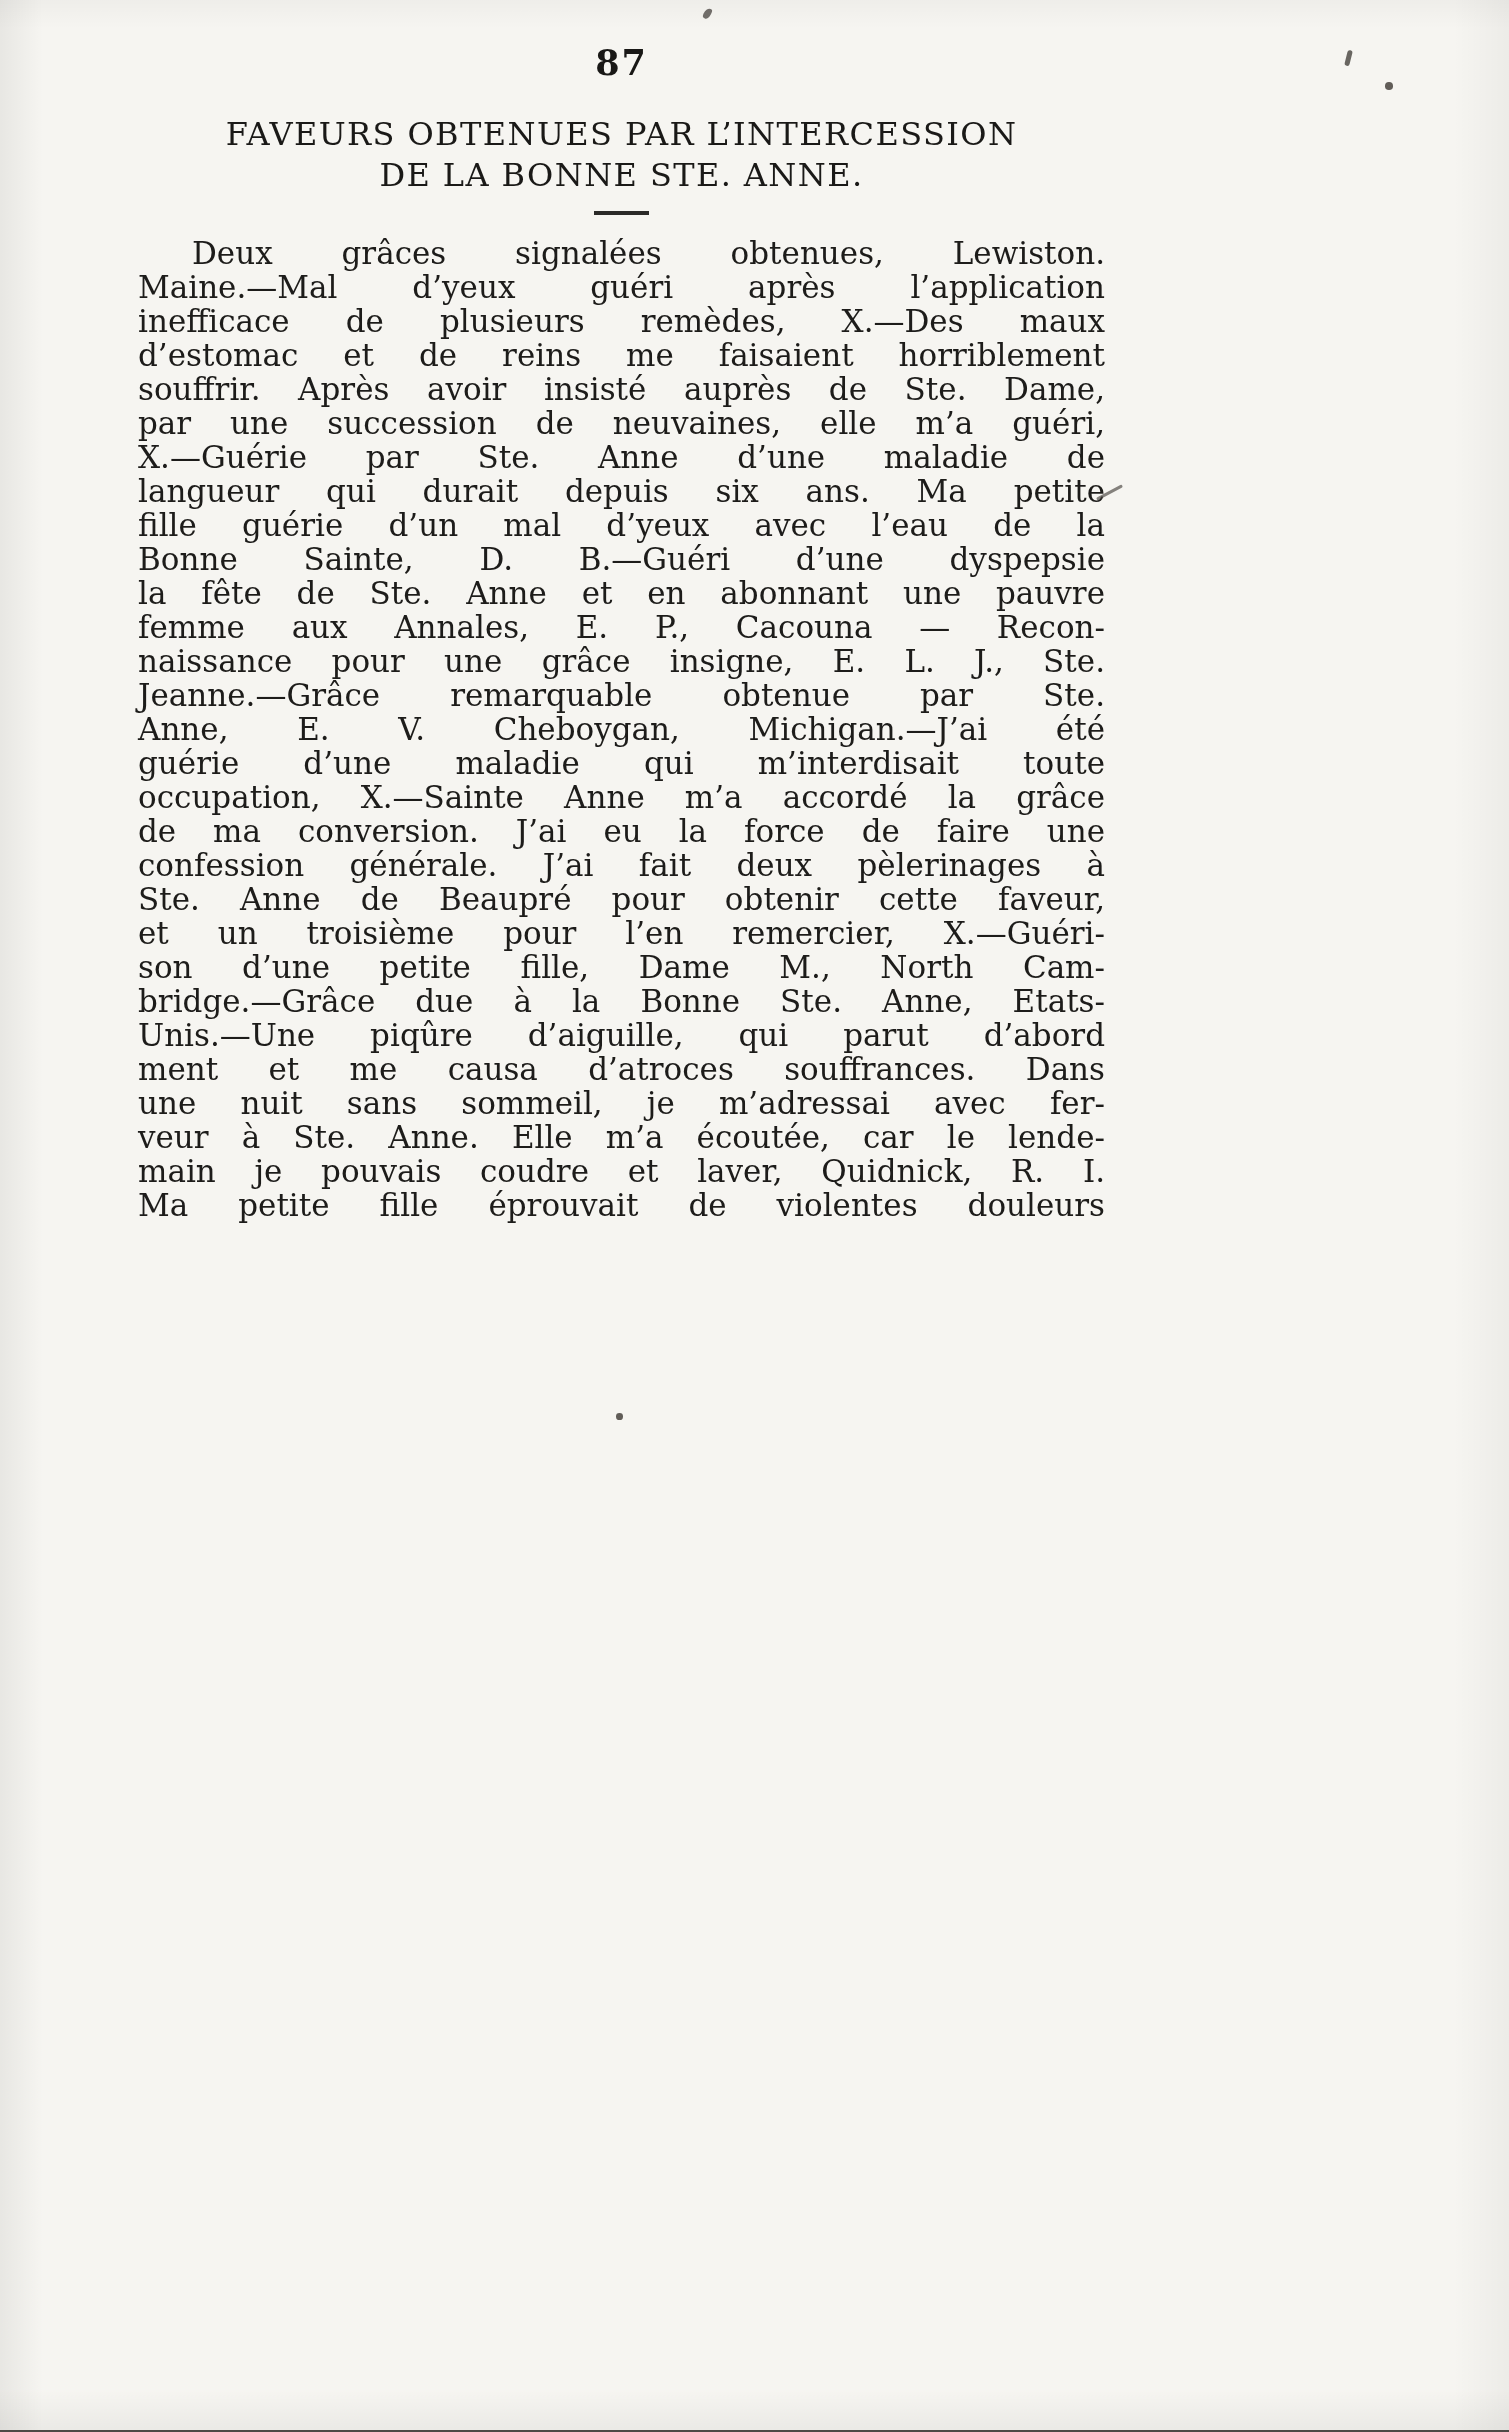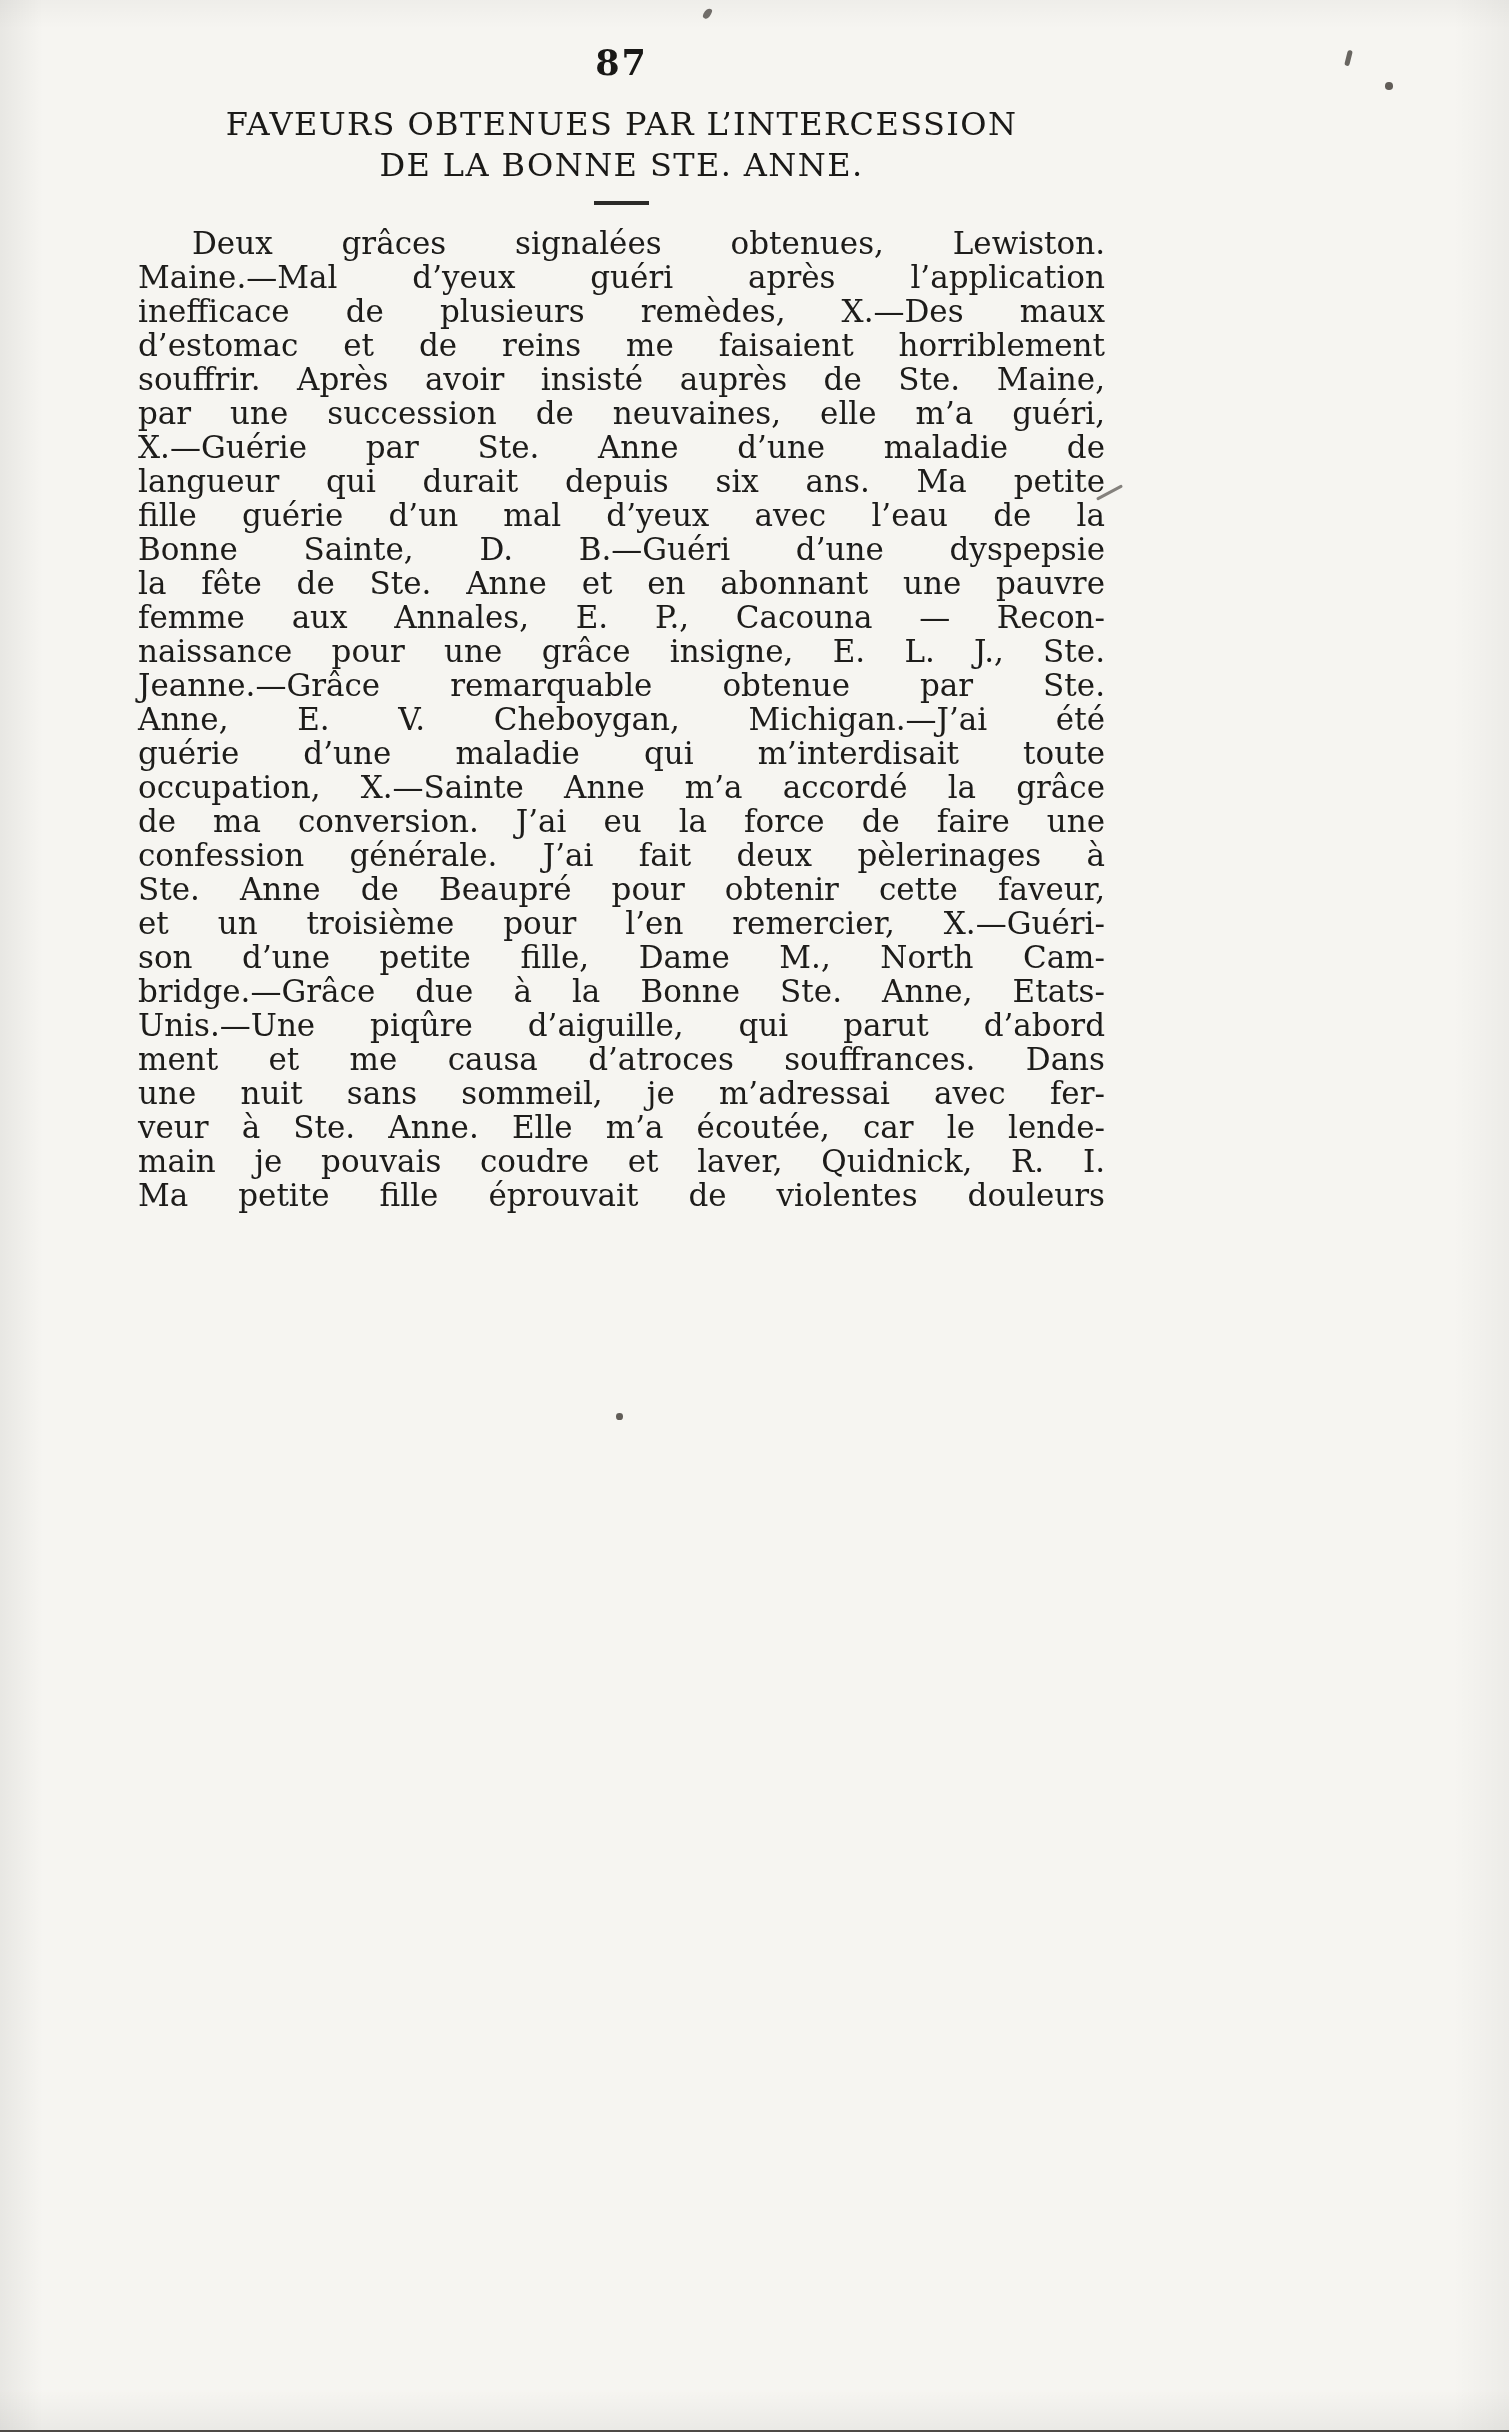--- a/index.html
+++ b/index.html
@@ -28,21 +28,21 @@
     width: 967px;
   }
   .page-number {
     text-align: center;
     font-size: 35px;
     font-weight: bold;
     letter-spacing: 1.9px;
     color: #191816;
   }
   .heading {
-    margin-top: 21px;
+    margin-top: 31px;
     text-align: center;
     font-size: 32px;
     line-height: 41px;
     letter-spacing: 1.4px;
     color: #1a1917;
   }
   .divider {
     width: 55px;
     height: 3.8px;
     background: #2b2a28;
@@ -113,21 +113,21 @@
       <div>DE LA BONNE STE. ANNE.</div>
     </div>
 
     <div class="divider"></div>
 
     <div class="body-text">
       <div class="line first">Deux grâces signalées obtenues, Lewiston.</div>
       <div class="line">Maine.—Mal d’yeux guéri après l’application</div>
       <div class="line">inefficace de plusieurs remèdes, X.—Des maux</div>
       <div class="line">d’estomac et de reins me faisaient horriblement</div>
-      <div class="line">souffrir. Après avoir insisté auprès de Ste. Maine,</div>
+      <div class="line">souffrir. Après avoir insisté auprès de Ste. Dame,</div>
       <div class="line">par une succession de neuvaines, elle m’a guéri,</div>
       <div class="line">X.—Guérie par Ste. Anne d’une maladie de</div>
       <div class="line">langueur qui durait depuis six ans. Ma petite</div>
       <div class="line">fille guérie d’un mal d’yeux avec l’eau de la</div>
       <div class="line">Bonne Sainte, D. B.—Guéri d’une dyspepsie</div>
       <div class="line">la fête de Ste. Anne et en abonnant une pauvre</div>
       <div class="line">femme aux Annales, E. P., Cacouna — Recon-</div>
       <div class="line">naissance pour une grâce insigne, E. L. J., Ste.</div>
       <div class="line">Jeanne.—Grâce remarquable obtenue par Ste.</div>
       <div class="line">Anne, E. V. Cheboygan, Michigan.—J’ai été</div>

